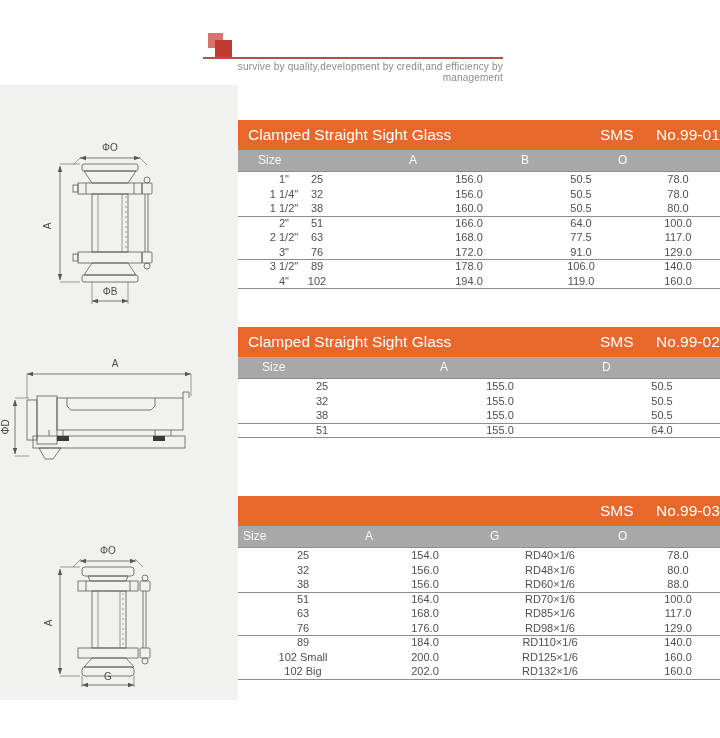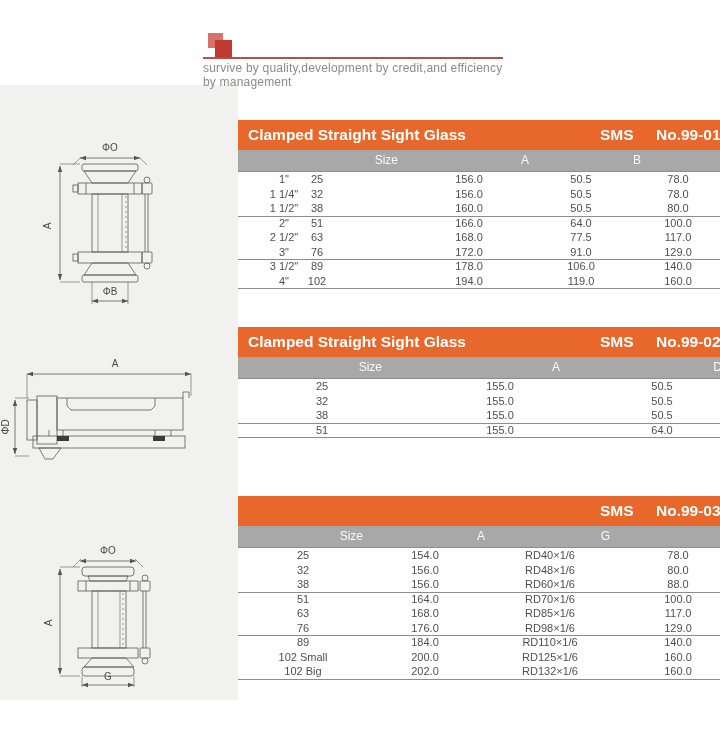--- a/index.html
+++ b/index.html
@@ -11,32 +11,32 @@
   .left-panel{position:absolute;left:0;top:85px;width:238px;height:615px;background:#f1f1ef}
 
   
   .logo{position:absolute;left:203px;top:26px;width:300px;height:50px}
   .logo .sq-light{position:absolute;left:5px;top:7px;width:15px;height:15px;background:#d5736c}
   .logo .sq-dark{position:absolute;left:12px;top:14px;width:17px;height:17px;background:#c13a31}
   .logo .title{position:absolute;left:39px;top:6px;white-space:nowrap;font-size:23px;color:#1c1c1c;letter-spacing:2px}
   .logo .title .bold{font-weight:700}
   .logo .title .light{font-weight:400}
   .logo .rule{position:absolute;left:0;top:31px;width:300px;height:2px;background:#b3504a}
-  .logo .tagline{position:absolute;left:0;top:35px;width:300px;text-align:left;font-size:12px;color:#8a8a8a;letter-spacing:.2px}
+  .logo .tagline{position:absolute;left:0;top:35px;width:300px;text-align:right;font-size:10px;color:#8a8a8a;letter-spacing:.2px}
 
   
   .spec-table{position:absolute;left:238px;width:502px;background:#fff}
   .t1{top:120px}.t2{top:327px}.t3{top:496px}
   .bar{position:relative;height:30px;background:#e8682c}
-  .bar span{color:#ffffff;font-weight:700;font-size:15.5px;line-height:30px;position:absolute;top:0;white-space:nowrap}
+  .bar span{color:#ffffff;font-weight:400;font-size:15.5px;line-height:30px;position:absolute;top:0;white-space:nowrap}
   .bar .bar-title{left:10px}
   .bar .bar-sms{left:362px}
   .bar .bar-no{left:418px}
   .thead{position:relative;height:21px;background:#a8a8a8;border-bottom:1px solid #8d8d8d}
-  .hcell{position:absolute;top:0;height:18px;line-height:21px;text-align:right;color:#fafafa;font-size:12px}
+  .hcell{position:absolute;top:0;height:18px;line-height:21px;text-align:left;color:#fafafa;font-size:12px}
   .tbody{position:relative;border-bottom:1px solid #8d8d8d}
   .trow{position:relative;height:14.5px}
   .trow.group-end{box-shadow:0 1px 0 #8d8d8d}
   .cell{position:absolute;top:0;height:14.5px;line-height:14.5px;text-align:center;font-size:11px;color:#4f4f4f}
 
   
   .t1 .h0{left:20px;width:140px}.t1 .h1{left:171px;width:120px}.t1 .h2{left:283px;width:120px}.t1 .h3{left:380px;width:120px}
   .t1 .c0{left:0;width:92px}.t1 .c1{left:47px;width:64px}.t1 .c2{left:171px;width:120px}.t1 .c3{left:283px;width:120px}.t1 .c4{left:380px;width:120px}
   .t2 .h0,.t2 .c0{left:24px;width:120px}.t2 .h1,.t2 .c1{left:202px;width:120px}.t2 .h2,.t2 .c2{left:364px;width:120px}
   .t3 .h0,.t3 .c0{left:5px;width:120px}.t3 .h1,.t3 .c1{left:127px;width:120px}.t3 .h2,.t3 .c2{left:252px;width:120px}.t3 .h3,.t3 .c3{left:380px;width:120px}

